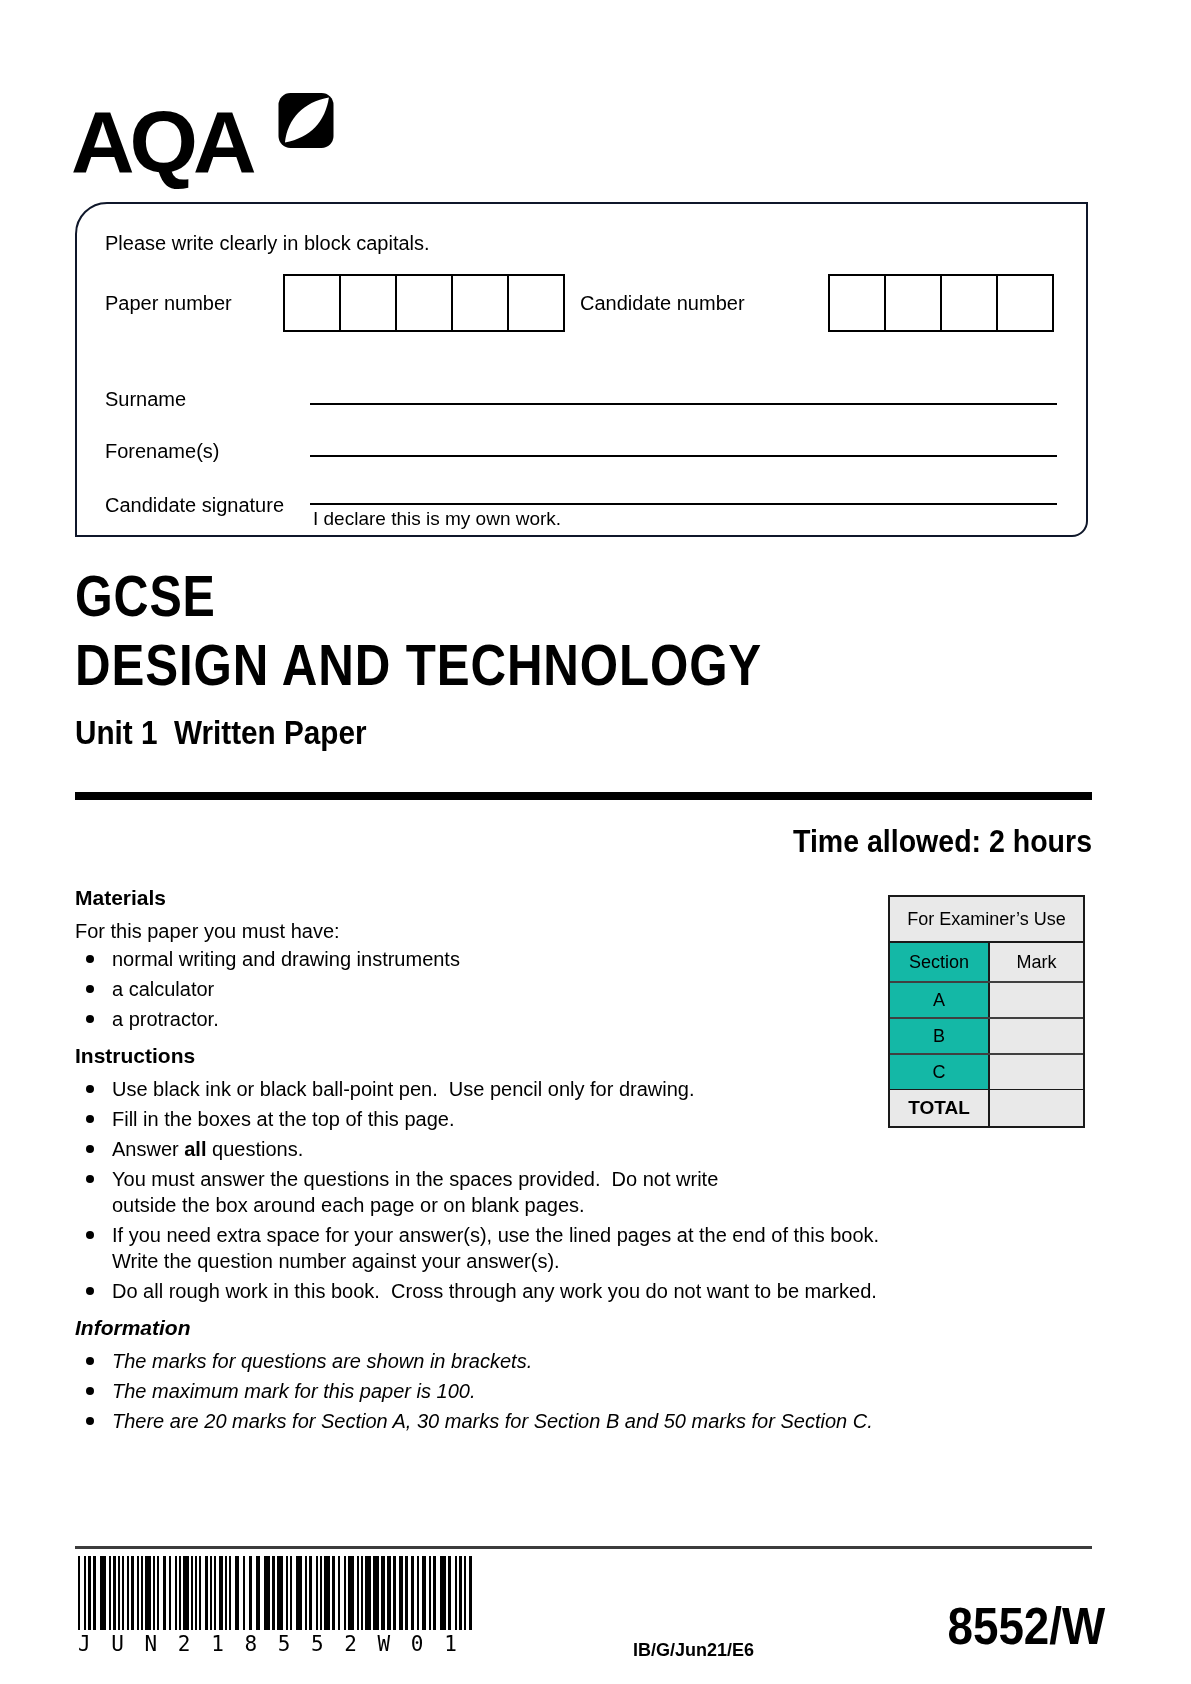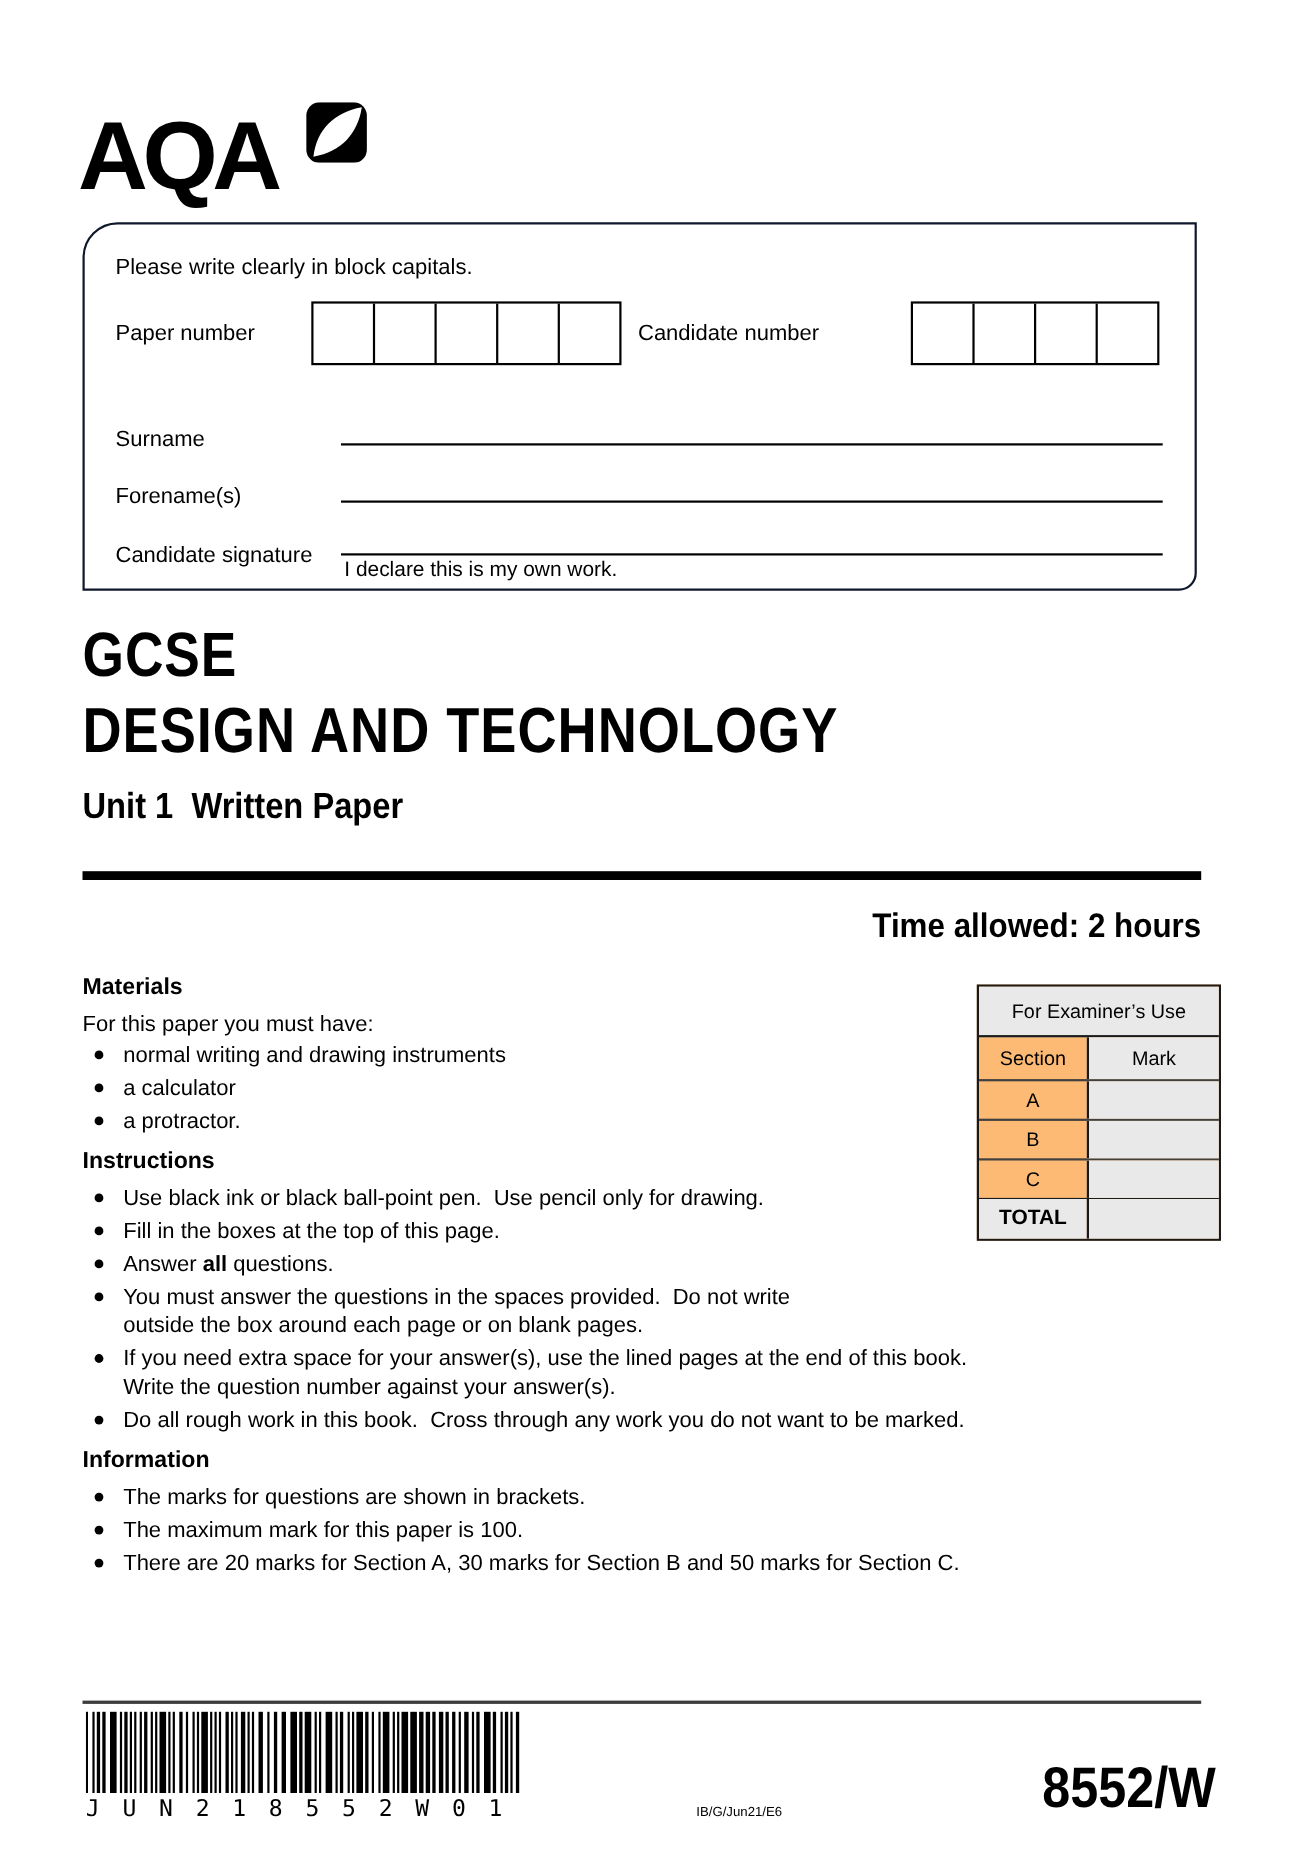--- a/index.html
+++ b/index.html
@@ -42,52 +42,52 @@
   .t-subj { top:636px; font-size:58px; font-weight:700; letter-spacing:1px; }
   .t-unit { top:716px; font-size:33px; font-weight:600; transform:scaleX(0.9); }
   .rule   { position:absolute; left:75px; top:792px; width:1017px; height:8px; background:#000; }
   .time-allowed { position:absolute; right:99px; top:826px; font-size:31px; font-weight:600;
         line-height:1; transform:scaleX(0.92); transform-origin:right top; }
 
   
   .section { position:absolute; left:75px; width:1020px; font-size:20px; line-height:26px; }
   .sec-materials    { top:886px; }
   .sec-instructions { top:1044px; }
-  .sec-information  { top:1316px; }
+  .sec-information  { top:1316px;font-style:italic; }
   .section h3 { margin:0 0 8px 0; font-size:21px; line-height:24px; }
   .section .intro { margin:0 0 2px 0; }
   .section ul { margin:0; padding:0; list-style:none; }
   .section li { position:relative; padding-left:37px; margin:0 0 4px 0; white-space:pre-wrap; }
   .section li::before { content:""; position:absolute; left:11px; top:9px;
         width:8px; height:8px; border-radius:50%; background:#000; }
 
   
-  .examiner { position:absolute; left:888px; top:895px; width:222px;
-        border:2px solid #1a1a1a; box-sizing:border-box; font-size:18px; background:#fdba74; }
+  .examiner { position:absolute; left:888px; top:895px; width:197px;
+        border:2px solid #1a1a1a; box-sizing:border-box; font-size:18px; background:#14b8a6; }
   .ex-title { height:44px; display:flex; align-items:center; justify-content:center;
         border-bottom:2px solid #1a1a1a; background:var(--shade,#e9e9e9); }
   .ex-row { display:flex; border-bottom:2px solid #404040; }
   .ex-row:last-child { border-bottom:none; }
   .ex-cell { display:flex; align-items:center; justify-content:center; box-sizing:border-box; }
   .ex-sec  { width:98px; }
   .ex-mark { flex:1; border-left:2px solid #1a1a1a; background:var(--shade,#e9e9e9); }
   .ex-head .ex-cell { height:38px; }
   .ex-head .ex-mark { background:var(--shade,#e9e9e9); }
   .ex-body .ex-cell { height:34px; }
   .ex-total { border-top:1px solid #1a1a1a; }
   .ex-total .ex-cell { height:36px; background:var(--shade,#e9e9e9); }
   .ex-total .ex-sec { font-weight:bold; font-size:19px; }
 
   
   .bottom-rule { position:absolute; left:75px; top:1546px; width:1017px; height:3px; background:#3c3c3c; }
   .barcode { position:absolute; left:78px; top:1556px; }
   .barcode svg { display:block; fill:#000; }
   .barcode-text { margin-top:2px; font-family:"DejaVu Sans Mono",monospace;
         font-size:21px; letter-spacing:4px; white-space:pre; }
-  .footer-ref { position:absolute; left:633px; top:1640px; font-size:12px; font-weight:normal; }
+  .footer-ref { position:absolute; left:633px; top:1640px; font-size:18px; font-weight:bold; }
   .paper-code { position:absolute; right:86px; top:1600px; font-size:52px; font-weight:bold;
         line-height:1; transform:scaleX(0.88); transform-origin:right top; }
 </style>
 </head>
 <body>
 
 <div class="page">
 
   <div class="logo">
     <span class="logo-text">AQA</span>

